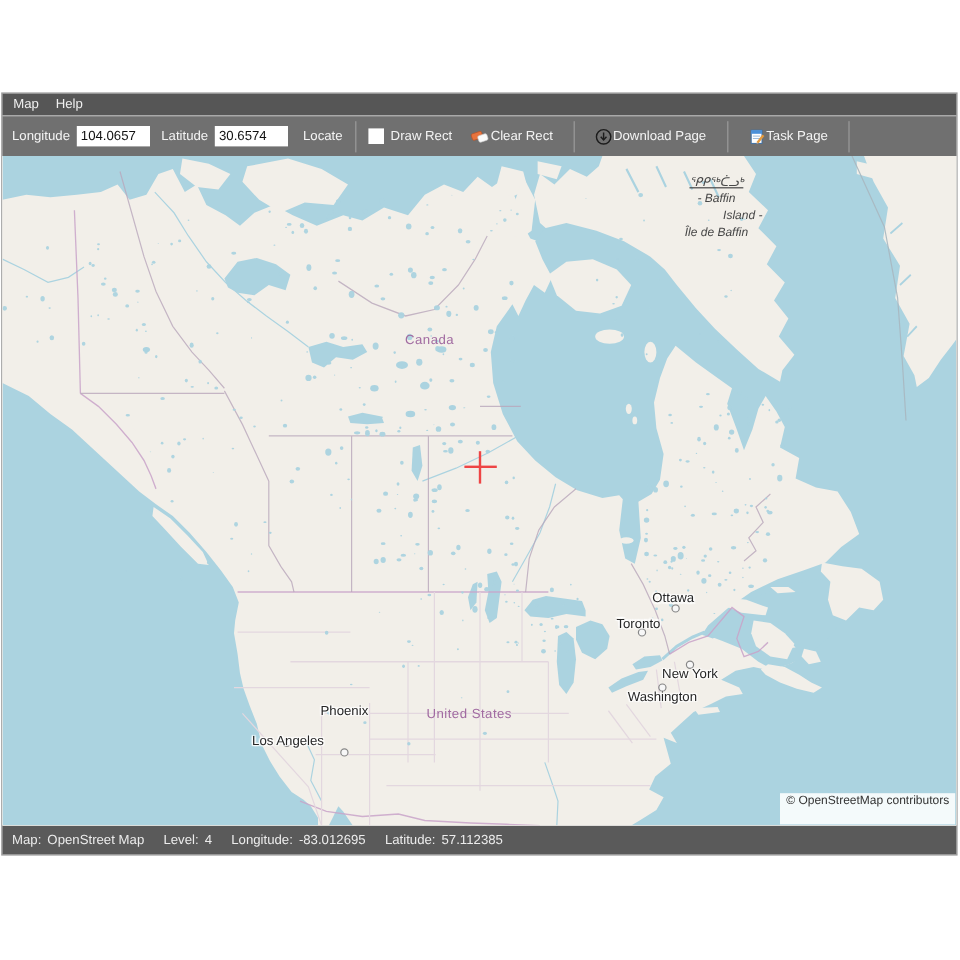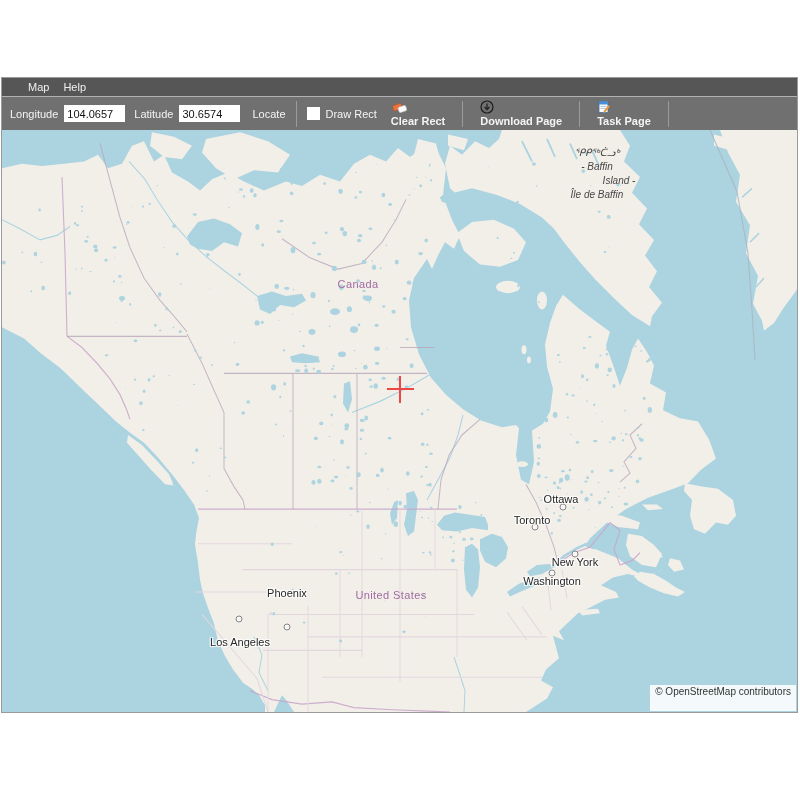--- a/index.html
+++ b/index.html
@@ -12,31 +12,31 @@
   .app-icon .pic2{position:absolute;right:1px;top:1px;width:3px;height:12px;background:#b9cfdd;}
   .title-text{margin-left:9px;font-size:16px;color:#141414;}
   .win-controls{position:absolute;right:12px;top:0;height:100%;display:flex;align-items:center;gap:23px;}
   .win-btn{width:32px;height:30px;display:flex;align-items:center;justify-content:center;}
   .g-min{width:12px;height:0;border-top:1px solid #444;}
   .g-max{width:11px;height:11px;border:1px solid #4a4a4a;box-sizing:border-box;}
   .g-close{position:relative;width:14px;height:14px;}
   .g-close:before,.g-close:after{content:"";position:absolute;left:-1px;top:6px;width:15px;height:1.4px;background:#4a4a4a;}
   .g-close:before{transform:rotate(45deg);} .g-close:after{transform:rotate(-45deg);}
   
-  .menubar{height:18px;background:#565656;display:flex;align-items:center;padding-left:19px;flex:0 0 auto;}
+  .menubar{height:18px;background:#565656;display:flex;align-items:center;padding-left:2px;flex:0 0 auto;}
   .menu-item{padding:0 7px;font-size:11px;color:#f0f0f0;line-height:18px;}
   
   .toolbar{height:33px;background:#707070;border-top:1px solid #b2b2b2;display:flex;align-items:center;padding-left:8px;flex:0 0 auto;font-size:11px;color:#f4f4f4;box-sizing:content-box;}
   .tb-label{white-space:nowrap;}
   .tb-input{width:55px;height:17px;border:none;background:#fff;color:#111;font-size:11px;font-family:"Liberation Sans",sans-serif;padding:0 3px;margin-left:6px;}
   .tb-btn{margin-left:12px;white-space:nowrap;}
   .sep{width:1px;height:26px;background:#9b9b9b;margin:0 10px;flex:0 0 auto;}
   .chk{width:13px;height:13px;background:#fff;flex:0 0 auto;}
   .chk-label{margin-left:6px;}
-  .tool-btn{display:flex;flex-direction:column;align-items:flex-start;justify-content:center;margin:0 7px;gap:1px;font-weight:bold;}
+  .tool-btn{display:flex;flex-direction:row;align-items:center;justify-content:center;margin:0 7px;gap:1px;}
   .tool-btn .ticon{height:14px;display:flex;align-items:center;justify-content:center;}
   
   .map{position:relative;flex:1 1 auto;background:var(--land);overflow:hidden;}
   .map svg.base{position:absolute;left:0;top:0;width:100%;height:100%;}
   .map-label{position:absolute;transform:translate(-50%,-50%);white-space:nowrap;pointer-events:none;}
   .lbl-country{color:#a16ba1;font-size:11px;letter-spacing:.4px;}
   .lbl-area{color:#474747;font-size:10px;font-style:italic;}
   .city-label{position:absolute;transform:translate(-50%,-50%);white-space:nowrap;color:#262626;font-size:11px;
     text-shadow:1px 1px 1px #fff,-1px -1px 1px #fff,1px -1px 1px #fff,-1px 1px 1px #fff,0 0 2px #fff;}
   .city-marker{position:absolute;width:5px;height:5px;border:1.4px solid #878787;background:#f7f7f7;border-radius:50%;transform:translate(-50%,-50%);}
@@ -644,35 +644,53 @@
         <ellipse cx="366" cy="150" rx="4" ry="2.5"></ellipse>
           <ellipse cx="310" cy="180" rx="3.5" ry="2.5"></ellipse>
         <ellipse cx="340" cy="200" rx="4" ry="2.5"></ellipse>
           <ellipse cx="375" cy="195" rx="3" ry="2"></ellipse>
         <ellipse cx="120" cy="150" rx="3" ry="2"></ellipse>
       </g>
     </svg>
     <div id="map-overlays">
         <div class="map-label lbl-country" style="left: 356px; top: 154px;">Canada</div>
         <div class="map-label lbl-country" style="left: 389px; top: 465px;">United States</div>
-        <div class="map-label lbl-area" style="left: 595px; top: 22px;">ᕿᑭᖅᑖᓗᒃ</div>
+        <div class="map-label lbl-area" style="left: 595px; top: 22px; text-decoration: underline;">ᕿᑭᖅᑖᓗᒃ</div>
         <div class="map-label lbl-area" style="left: 595px; top: 36px; text-align: right;">- Baffin</div>
         <div class="map-label lbl-area" style="left: 593px; top: 50px; margin-left: 24px;">Island -</div>
         <div class="map-label lbl-area" style="left: 595px; top: 64px;">Île de Baffin</div>
         <div class="city-marker" style="left: 561px; top: 377px;"></div>
         <div class="city-label" style="left: 559px; top: 369px;">Ottawa</div>
         <div class="city-marker" style="left: 533px; top: 397px;"></div>
         <div class="city-label" style="left: 530px; top: 390px; text-align: center;">Toronto</div>
         <div class="city-marker" style="left: 573px; top: 424px;"></div>
         <div class="city-label" style="left: 573px; top: 432px;">New York</div>
         <div class="city-marker" style="left: 550px; top: 443px;"></div>
         <div class="city-label" style="left: 550px; top: 451px;">Washington</div>
         <div class="city-marker" style="left: 285px; top: 497px;"></div>
         <div class="city-label" style="left: 285px; top: 463px;">Phoenix</div>
         <div class="city-marker" style="left: 237px; top: 489px;"></div>
-        <div class="city-label" style="left: 238px; top: 512px;">Los Angeles</div>
+        <div class="city-label" style="left: 238px; top: 488px;">Los Angeles</div>
       </div>
     <div class="cross-h" id="cross-h" style="left: 385px; top: 258px; background: rgb(238, 69, 69);"></div>
     <div class="cross-v" id="cross-v" style="left: 397px; top: 246px; background: rgb(238, 69, 69);"></div>
     <div class="attribution">© OpenStreetMap contributors</div>
   </div>
 
+  <div class="statusbar">
+    <span class="sb-group">
+      <span>Map:</span>
+        <span>OpenStreet Map</span>
+    </span>
+    <span class="sb-group">
+      <span>Level:</span>
+        <span>4</span>
+    </span>
+    <span class="sb-group">
+      <span>Longitude:</span>
+        <span>-83.012695</span>
+    </span>
+    <span class="sb-group">
+      <span>Latitude:</span>
+        <span>57.112385</span>
+    </span>
+  </div>
 </div>
 
 </body></html>

